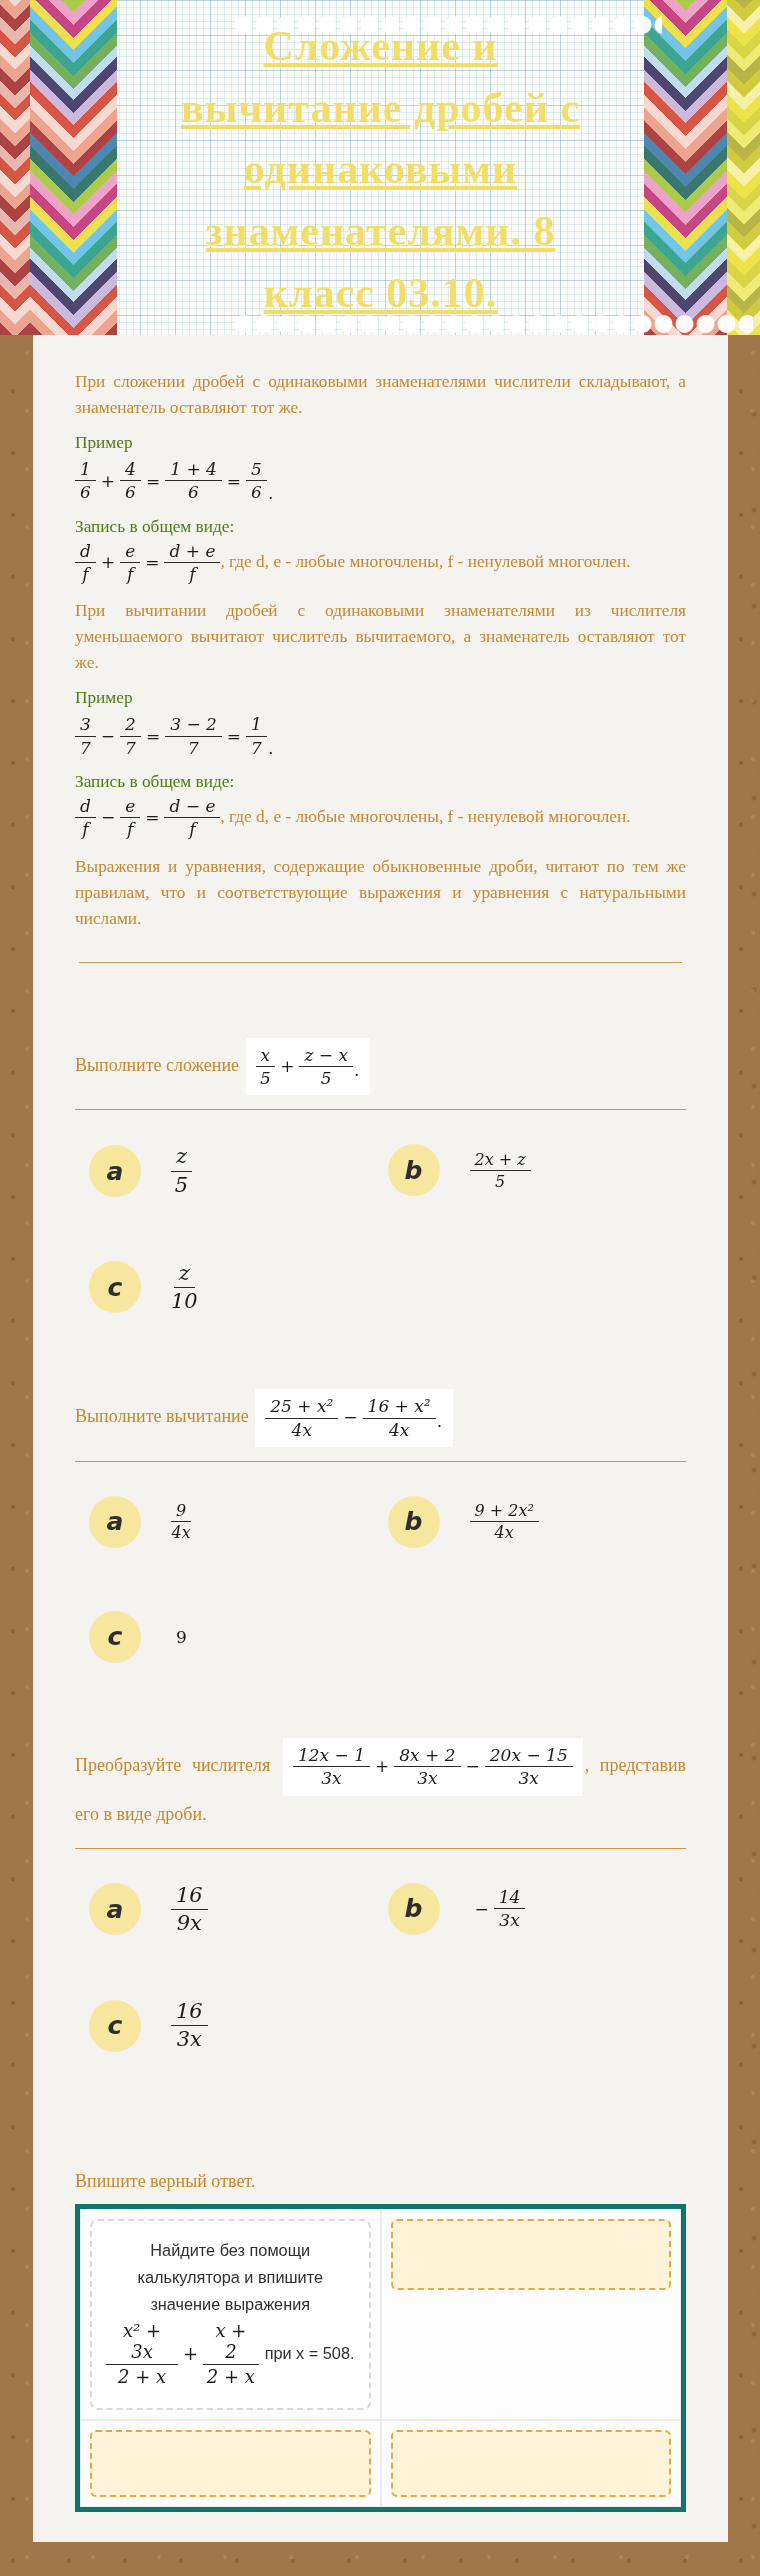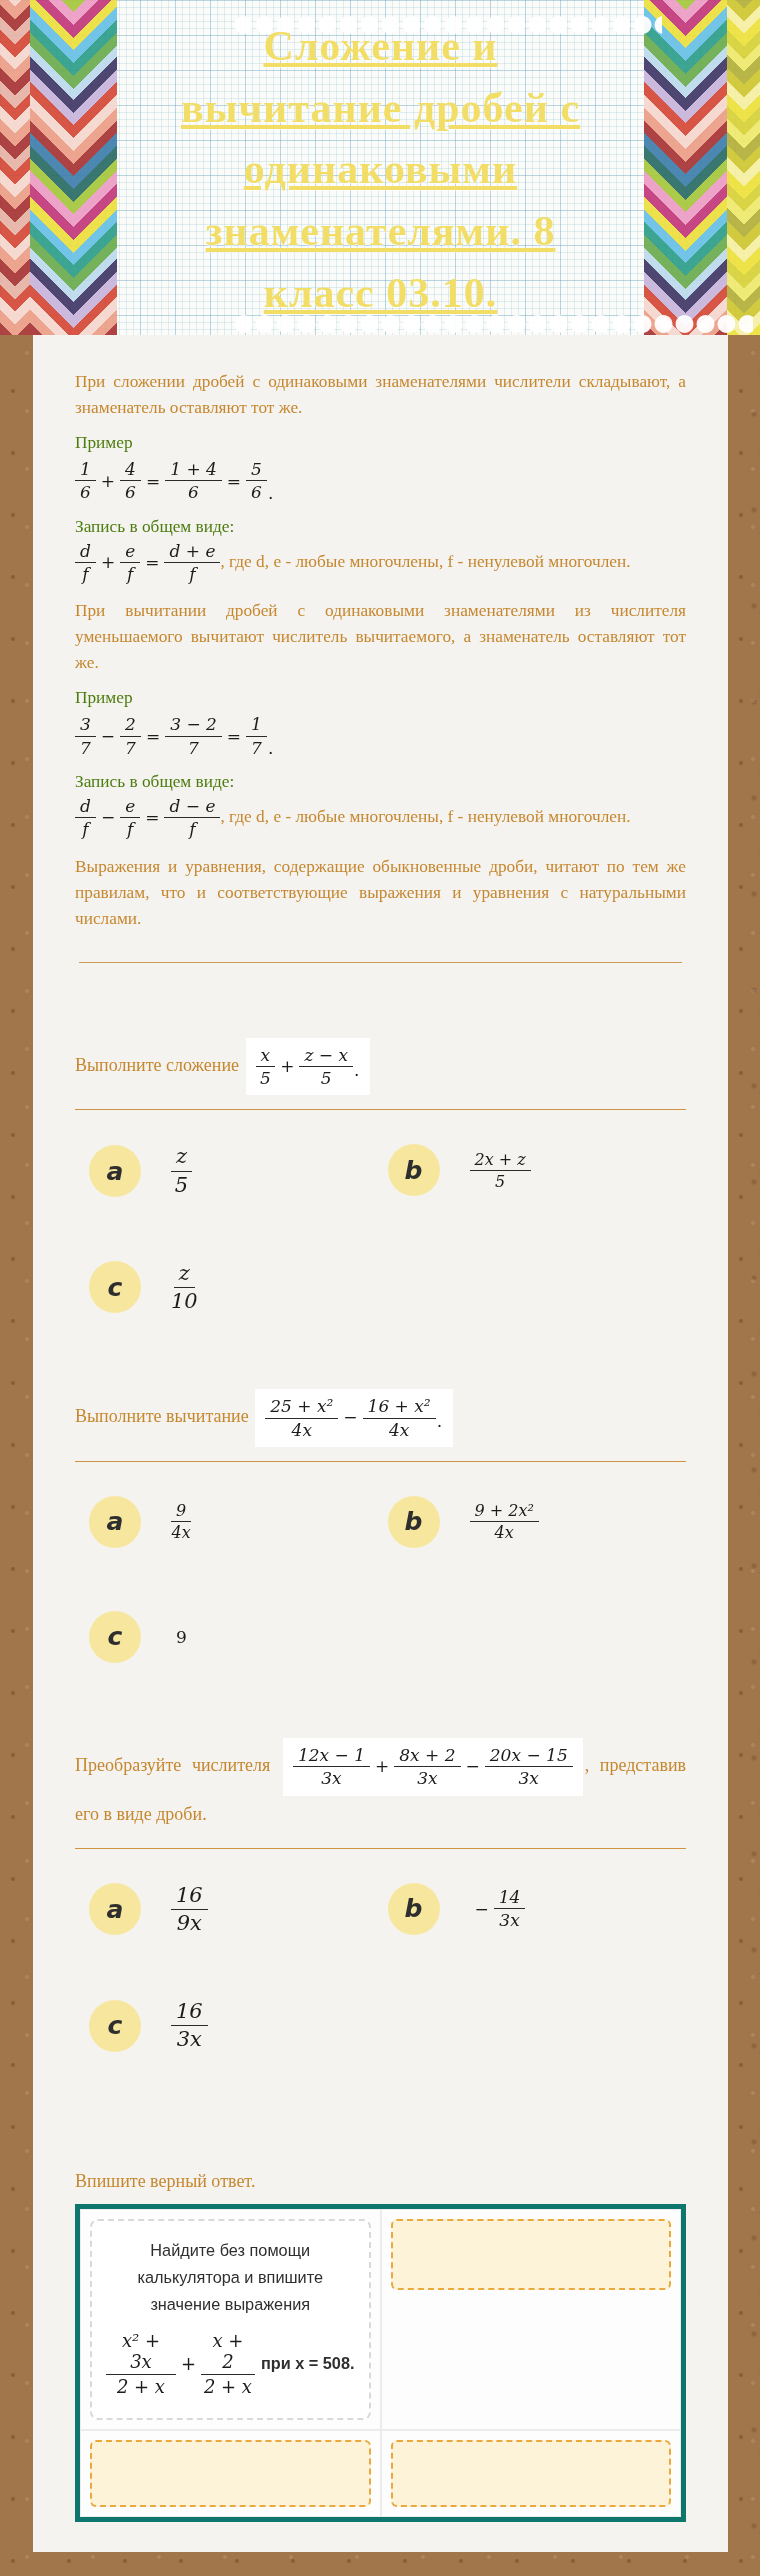--- a/index.html
+++ b/index.html
@@ -100,23 +100,23 @@
   
   .fill-in { margin-top: 119px; }
   .fi-title { color: #c6872e; font-size: 18px; margin-bottom: 12px; }
   .fi-grid { display: grid; grid-template-columns: 1fr 1fr; background: #fdfdfd; border: 5px solid #0f766e; }
   .fi-cell { border: 1px solid #ececec; padding: 9px; }
   .task-card {
     background: #ffffff; border: 2px dashed #d9d9d9; border-radius: 8px;
     padding: 16px 14px 20px; text-align: center;
   }
   .task-text { font-family: "Liberation Sans", sans-serif; font-size: 16.3px; color: #2f2f2f; line-height: 1.65; }
-  .task-formula-row { margin-top: 12px; display: flex; align-items: center; justify-content: flex-start; }
+  .task-formula-row { margin-top: 2px; display: flex; align-items: center; justify-content: flex-start; }
   .task-formula-row .formula { font-size: 18px; }
-  .task-suffix { font-family: "Liberation Sans", sans-serif; font-size: 16.3px; color: #2f2f2f; margin-left: 6px; white-space: nowrap; font-weight: bold; }
+  .task-suffix { font-family: "Liberation Sans", sans-serif; font-size: 16.3px; color: #2f2f2f; margin-left: 6px; white-space: nowrap; }
   .answer-box {
     background: #fcf3d9; border: 2px dashed #eaa83e; border-radius: 6px;
     height: 71px; width: 100%; cursor: text;
   }
   .answer-box.tall { height: 67px; }
 </style>
 </head>
 <body>
 
 <header class="header">

